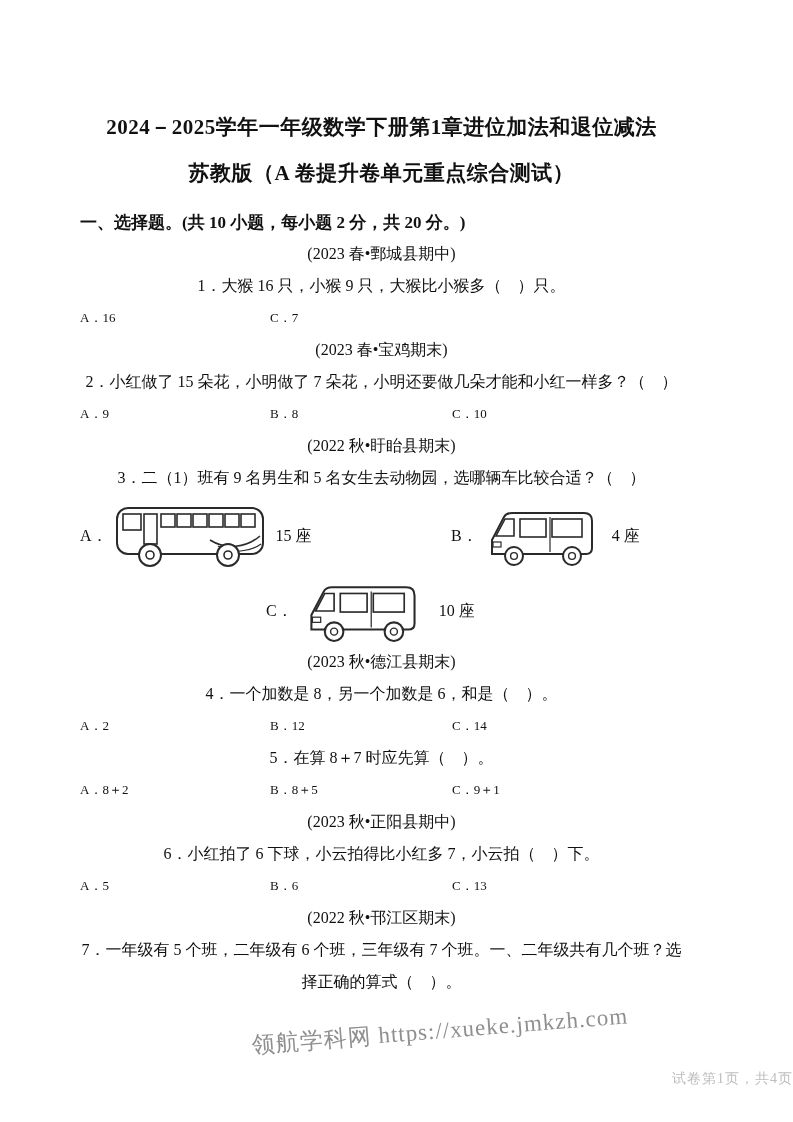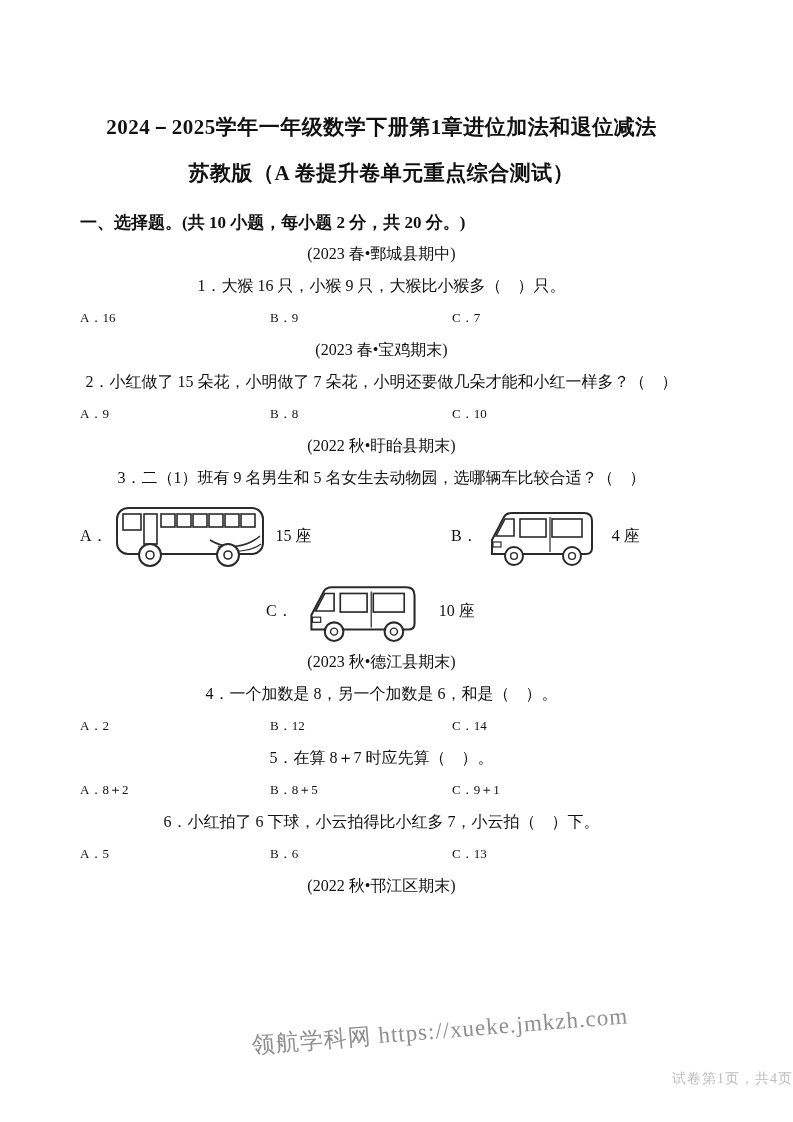--- a/index.html
+++ b/index.html
@@ -101,21 +101,20 @@
     <div class="title-line">2024－2025学年一年级数学下册第1章进位加法和退位减法</div>
     <div class="title-line">苏教版（A 卷提升卷单元重点综合测试）</div>
   </div>
 
   <div class="section-header">一、选择题。(共 10 小题，每小题 2 分，共 20 分。)</div>
 
   <p class="line">(2023 春•鄄城县期中)</p>
   <p class="line">1．大猴 16 只，小猴 9 只，大猴比小猴多（　）只。</p>
   <div class="opts">
     <span class="o1">A．16</span>
-    <span class="o2">B．9</span>
     <span class="o3">C．7</span>
   </div>
 
   <p class="line">(2023 春•宝鸡期末)</p>
   <p class="line">2．小红做了 15 朵花，小明做了 7 朵花，小明还要做几朵才能和小红一样多？（　）</p>
   <div class="opts">
     <span class="o1">A．9</span>
     <span class="o2">B．8</span>
     <span class="o3">C．10</span>
   </div>
@@ -188,25 +187,27 @@
     <span class="o3">C．14</span>
   </div>
 
   <p class="line">5．在算 8＋7 时应先算（　）。</p>
   <div class="opts">
     <span class="o1">A．8＋2</span>
     <span class="o2">B．8＋5</span>
     <span class="o3">C．9＋1</span>
   </div>
 
+  <p class="line">(2023 秋•正阳县期中)</p>
   <p class="line">6．小红拍了 6 下球，小云拍得比小红多 7，小云拍（　）下。</p>
   <div class="opts">
     <span class="o1">A．5</span>
     <span class="o2">B．6</span>
     <span class="o3">C．13</span>
   </div>
 
   <p class="line">(2022 秋•邗江区期末)</p>
+  <p class="line">7．一年级有 5 个班，二年级有 6 个班，三年级有 7 个班。一、二年级共有几个班？选择正确的算式（　）。</p>
 
 </div>
 
 <div class="watermark">领航学科网 https://xueke.jmkzh.com</div>
 <div class="page-info">试卷第1页，共4页</div>
 
 </body></html>

